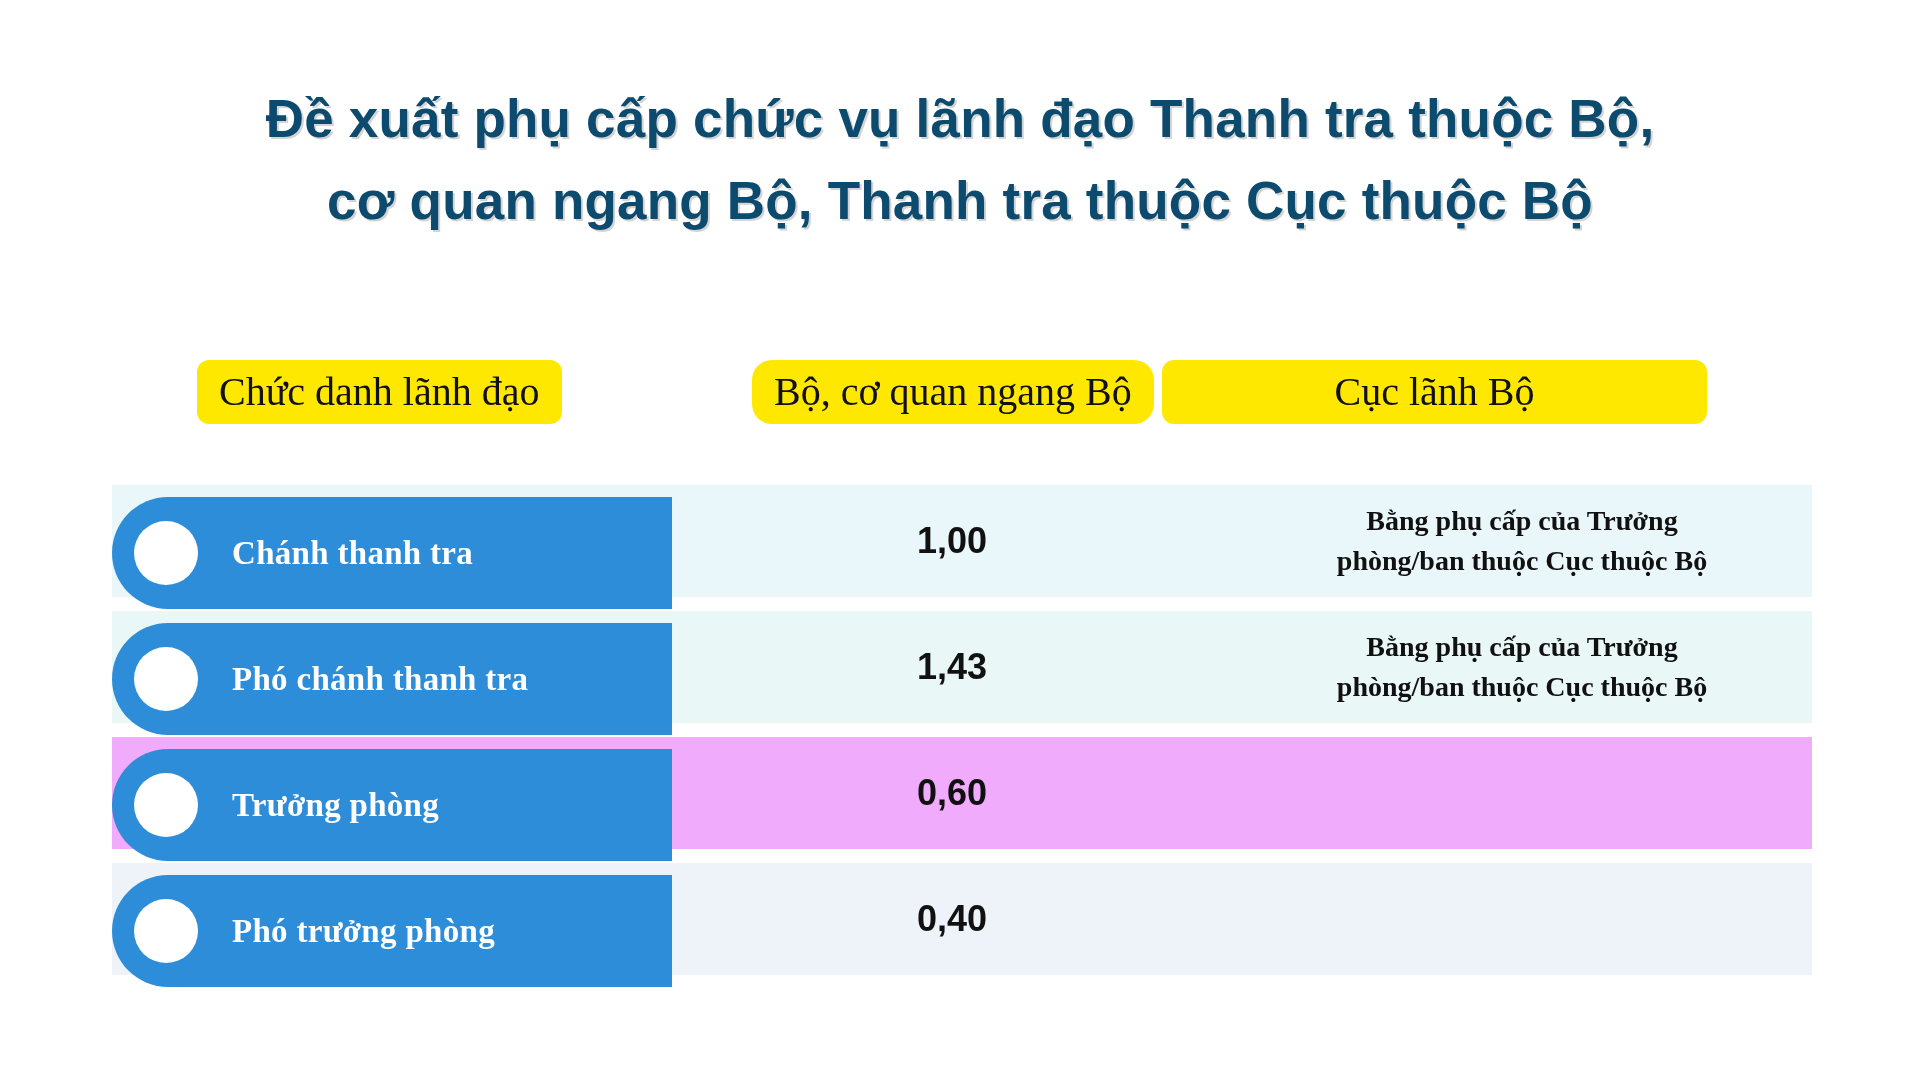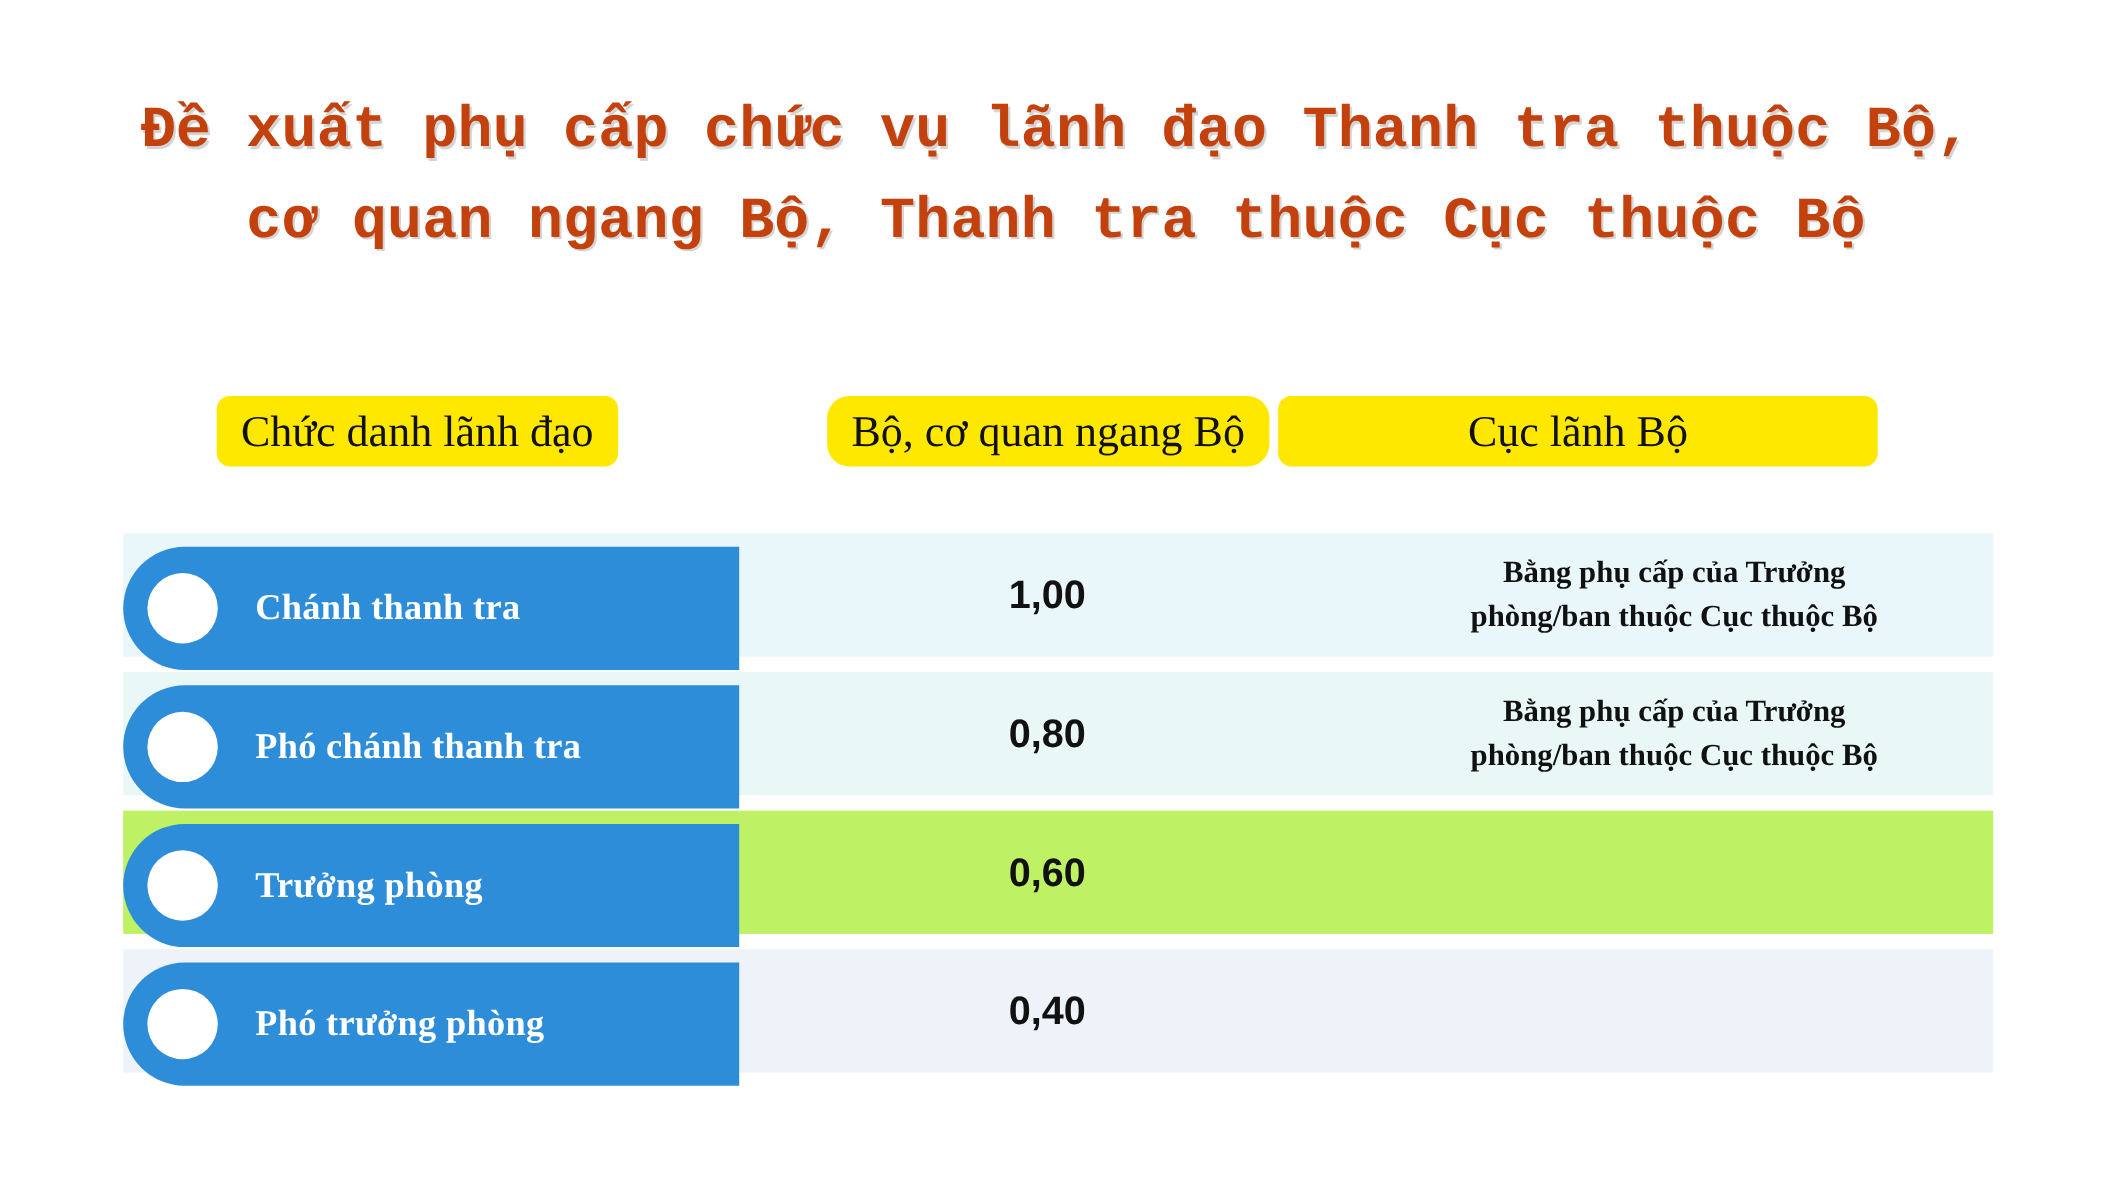--- a/index.html
+++ b/index.html
@@ -17,25 +17,25 @@
 
   
   .title-block {
     position: absolute;
     left: 0;
     top: 78px;
     width: 1920px;
     text-align: center;
   }
   .title-line {
-    font-family: Liberation Mono, monospace;
+    font-family: Liberation Sans, sans-serif;
     font-weight: bold;
     font-size: 53px;
     line-height: 82px;
-    color: #c2410c;
+    color: #0c4a6e;
     letter-spacing: 0.2px;
     white-space: nowrap;
     text-shadow: 2px 2px 0 rgba(160,160,160,0.45);
   }
 
   
   .header-row {
     position: absolute;
     left: 0;
     top: 360px;
@@ -69,21 +69,21 @@
     width: 1700px;
   }
   .row {
     position: relative;
     height: 112px;
     margin-bottom: 14px;
     box-sizing: border-box;
   }
   .row-bg-a { background: #EAF7FA; }
   .row-bg-b { background: #E9F7F7; }
-  .row-bg-c { background: #bef264; }
+  .row-bg-c { background: #f0abfc; }
   .row-bg-d { background: #EDF3F8; }
 
   .pill {
     position: absolute;
     left: 0;
     top: 12px;
     width: 560px;
     height: 112px;
     background: #2E8DD8;
     border-top-left-radius: 56px;
@@ -178,21 +178,21 @@
         <span>phòng/ban thuộc Cục thuộc Bộ</span>
       </div>
     </div>
   </div>
 
   <div class="row row-bg-b">
     <div class="pill">
       <div class="pill-dot"></div>
       <div class="pill-label">Phó chánh thanh tra</div>
     </div>
-    <div class="cell-value">0,80</div>
+    <div class="cell-value">1,43</div>
     <div class="cell-note">
       <div>
         <span>Bằng phụ cấp của Trưởng</span>
         <span>phòng/ban thuộc Cục thuộc Bộ</span>
       </div>
     </div>
   </div>
 
   <div class="row row-bg-c">
     <div class="pill">

